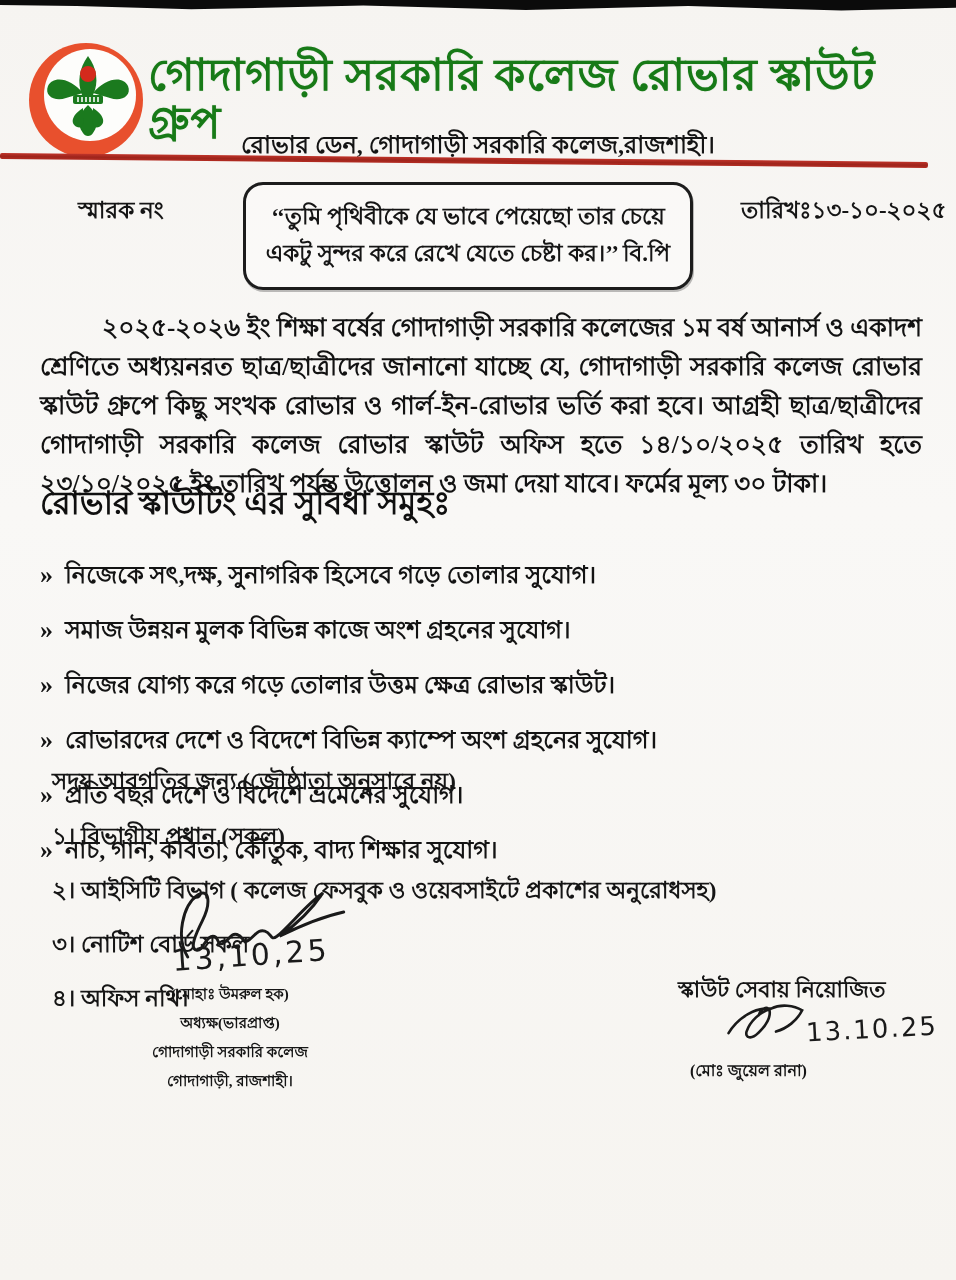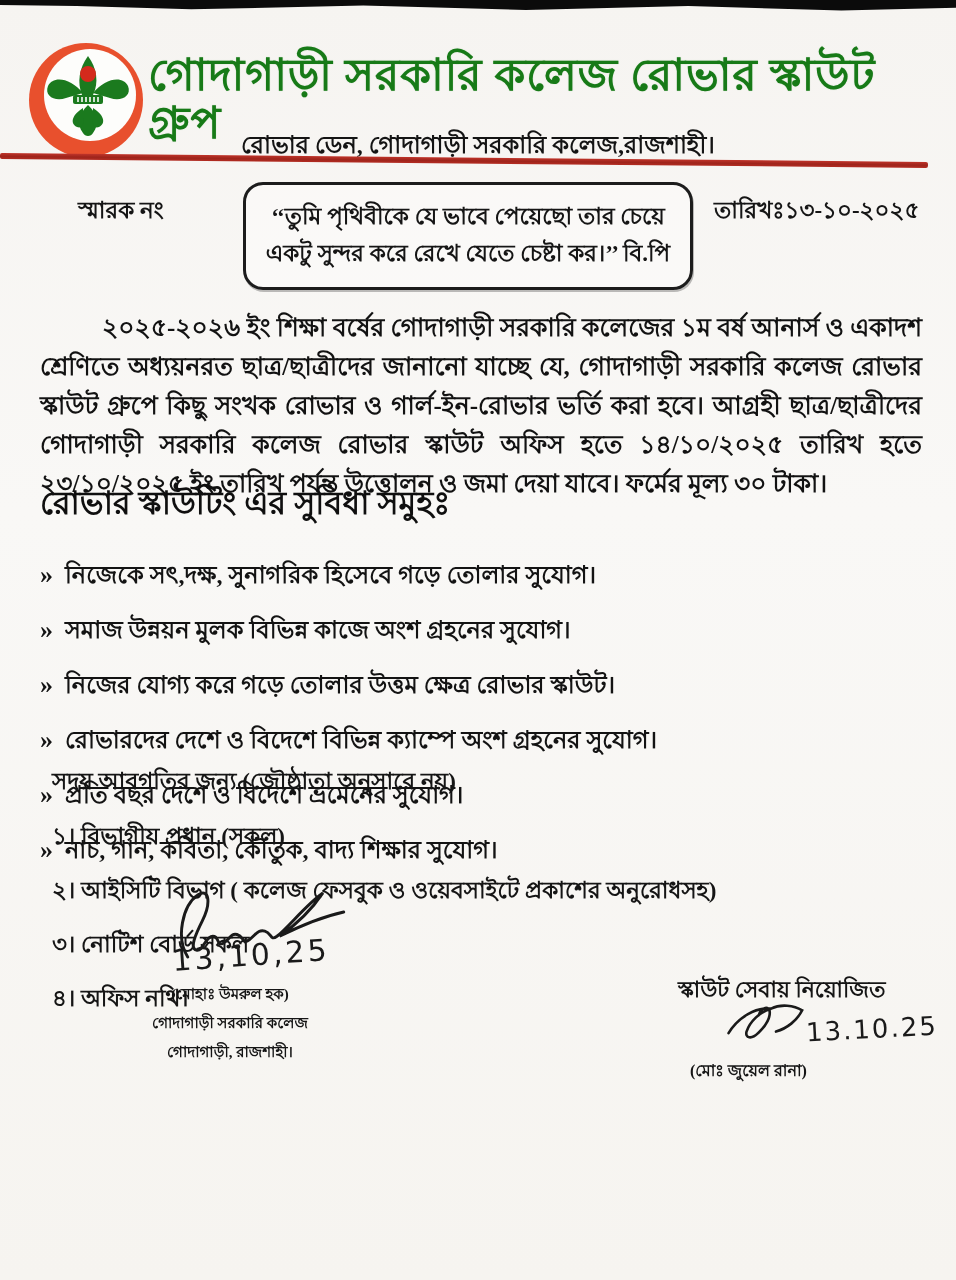--- a/index.html
+++ b/index.html
@@ -28,21 +28,21 @@
     position:absolute;left:0;top:126px;width:956px;text-align:center;
     font-size:24px;font-weight:bold;color:#141414;
   }
   .red-rule{
     position:absolute;left:0;top:153px;width:928px;height:6px;
     background:linear-gradient(180deg,#c0342a 0%,#9e241b 55%,#b32c22 100%);
     transform:rotate(0.55deg);transform-origin:left center;
     border-radius:2px;
   }
   .memo-label{position:absolute;left:78px;top:192px;font-size:23px;font-weight:bold;}
-  .date-label{position:absolute;left:714px;top:192px;font-size:23px;font-weight:bold;}
+  .date-label{position:absolute;left:741px;top:192px;font-size:23px;font-weight:bold;}
   .motto-box{
     position:absolute;left:243px;top:182px;width:444px;height:102px;
     border:3px solid #1c1c1c;border-radius:20px;
     display:flex;flex-direction:column;justify-content:center;align-items:center;
     gap:8px;background:rgba(255,255,255,.35);
     box-shadow:1px 2px 0 rgba(0,0,0,.25);
   }
   .motto-line{font-size:23px;font-weight:bold;text-align:center;line-height:1.25;}
   .notice-paragraph{
     position:absolute;left:40px;top:308px;width:882px;
@@ -154,20 +154,21 @@
     <div class="distribution-item">৪। অফিস নথি।</div>
   </div>
 
   <svg class="sig-left-svg" viewBox="0 0 200 90">
     <path d="M16,82 C2,60 10,22 28,10 C41,2 43,20 33,40 C25,56 18,72 26,74 C34,76 36,58 45,58 C53,58 49,70 57,66 C65,62 65,54 73,56 C81,58 79,68 87,62 C95,56 97,50 105,52 C113,54 111,64 119,58 C133,47 152,22 172,8 C160,26 142,44 122,58 C150,44 178,34 196,30" fill="none" stroke="#1a1a1a" stroke-width="3.4" stroke-linecap="round"></path>
   </svg>
   <div class="sig-left-date">13,10,25</div>
 
   <div class="sig-left-block">
     <div>(মোহাঃ উমরুল হক)</div>
+    <div>অধ্যক্ষ(ভারপ্রাপ্ত)</div>
     <div>গোদাগাড়ী সরকারি কলেজ</div>
     <div>গোদাগাড়ী, রাজশাহী।</div>
   </div>
 
   <div class="sig-right-label">স্কাউট সেবায় নিয়োজিত</div>
   <svg class="sig-right-svg" viewBox="0 0 110 60">
     <path d="M8,40 C20,20 42,8 60,10 C46,14 34,26 30,38 C28,46 36,48 44,40 C54,31 60,20 58,12 C56,6 47,10 45,18 M60,10 C72,4 88,6 98,12 C92,24 80,34 66,38" fill="none" stroke="#1a1a1a" stroke-width="3.2" stroke-linecap="round"></path>
   </svg>
   <div class="sig-right-date">13.10.25</div>
   <div class="sig-right-name">(মোঃ জুয়েল রানা)</div>

